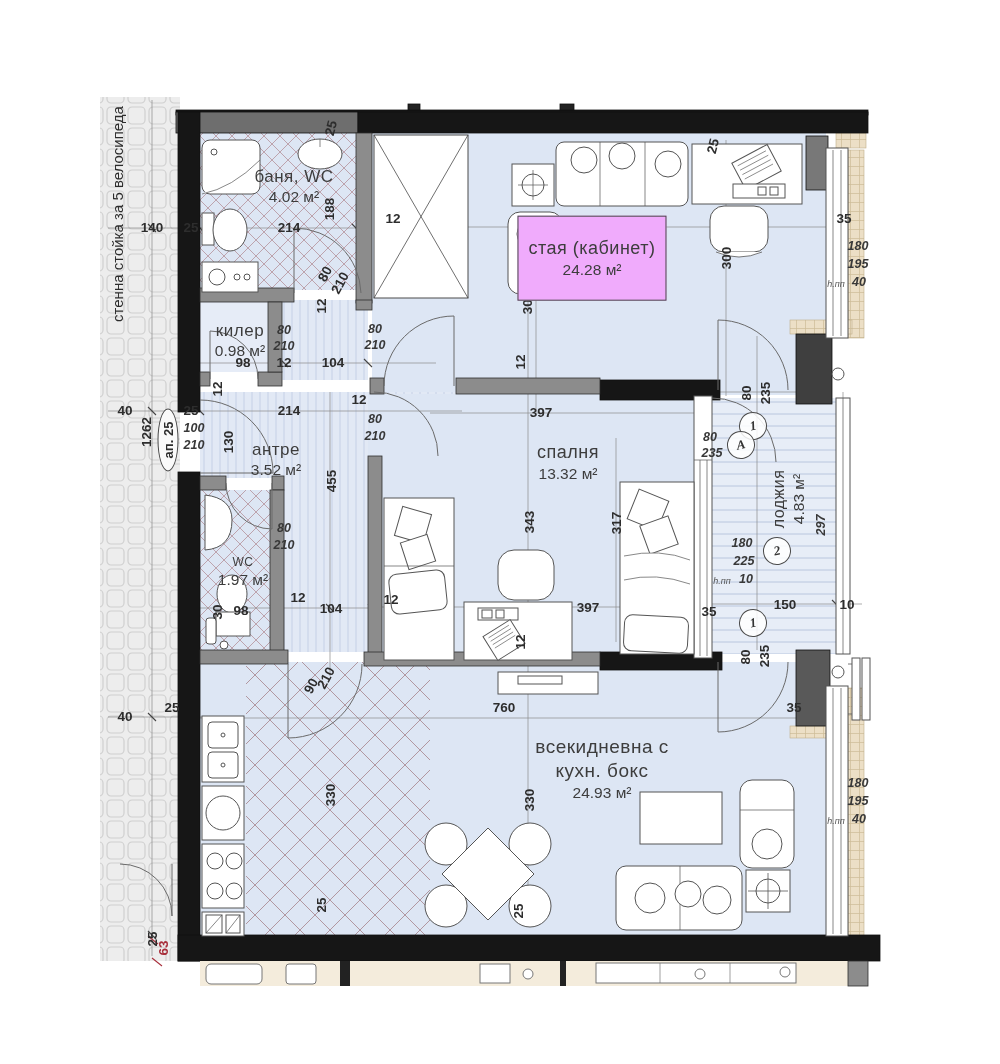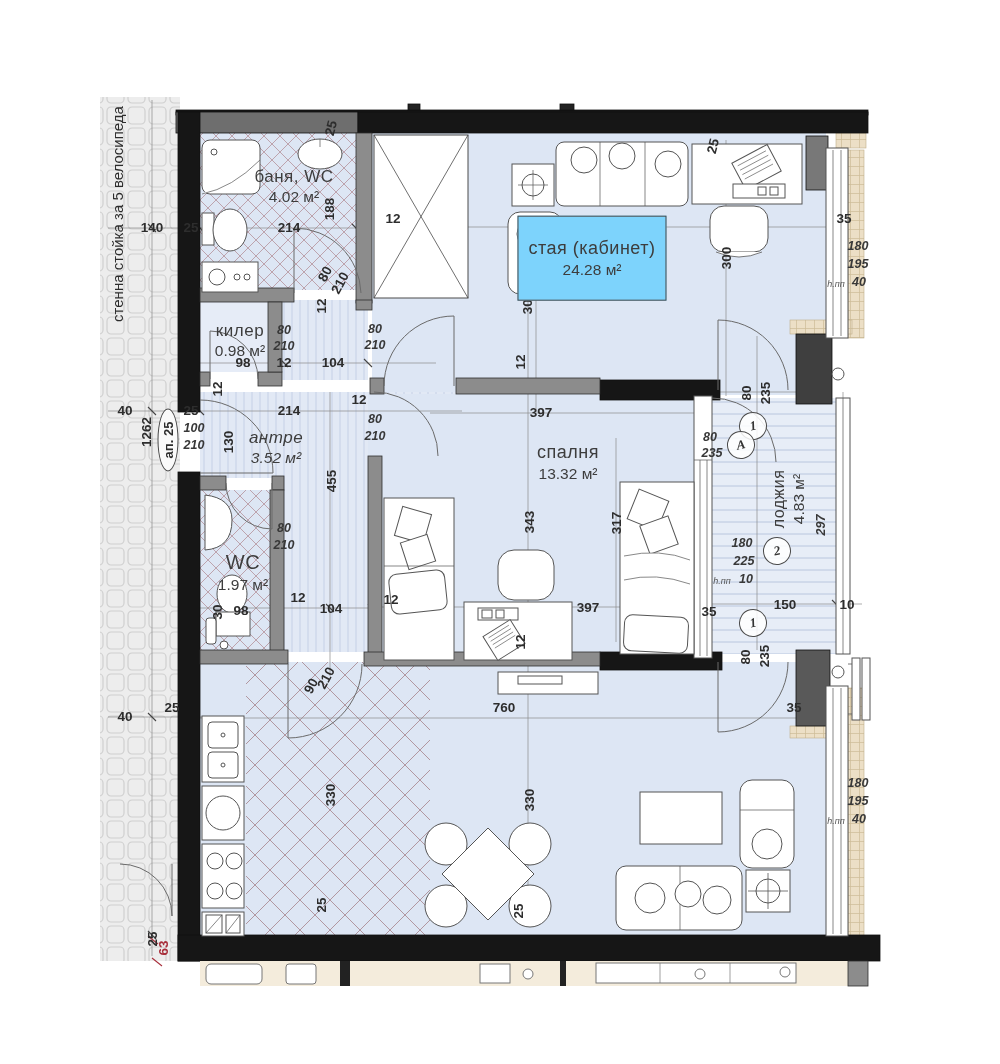--- a/index.html
+++ b/index.html
@@ -7,21 +7,21 @@
         font-family:"Liberation Sans",sans-serif;}
   #plan svg{position:absolute;left:0;top:0;}
   .dim{position:absolute;font:700 13.5px "Liberation Sans",sans-serif;color:#2d2d2d;
        white-space:nowrap;z-index:6;}
   .dim.i{font-style:italic;font-size:12.5px;color:#383838;}
   .dim.sm{font-style:italic;font-weight:400;font-size:9px;color:#555;}
   .dim.red{color:#a8303c;}
   .room-label{position:absolute;text-align:center;color:#3d3d3d;z-index:6;white-space:nowrap;}
   .room-label .rn{display:block;line-height:1.25;letter-spacing:0.5px;}
   .room-label .ra{display:block;font-size:15.5px;line-height:1.3;}
-  .room-label.boxed{background:#7dd3fc;border:1.2px solid #4a4a4a;padding:20px 10px;}
+  .room-label.boxed{background:#f0abfc;border:1.2px solid #4a4a4a;padding:20px 10px;}
   .marker{position:absolute;width:26px;height:26px;border:1.3px solid #4a4a4a;border-radius:50%;
           background:rgba(255,255,255,.85);z-index:6;display:flex;align-items:center;justify-content:center;
           font:italic 700 13px "Liberation Serif",serif;color:#333;transform:translate(-50%,-50%) rotate(-12deg);}
   .badge{position:absolute;border:1.5px solid #4a4a4a;border-radius:50%;background:#fafafa;
          padding:2px 12px;font:700 13px "Liberation Sans",sans-serif;color:#2d2d2d;z-index:6;
          transform:translate(-50%,-50%) rotate(-90deg);white-space:nowrap;}
   .side-label{position:absolute;font:400 15px "Liberation Sans",sans-serif;color:#2c2c2c;
               transform:translate(-50%,-50%) rotate(-90deg);white-space:nowrap;z-index:6;}
   .wm{position:absolute;left:315px;top:268px;display:flex;align-items:flex-start;z-index:7;
       pointer-events:none;}
@@ -393,33 +393,38 @@
       <span class="ra">4.02 м²</span>
     </div>
     <div class="room-label" style="left: 240px; top: 341px; transform: translate(-50%, -50%) rotate(0deg);">
       <span class="rn" style="font-size: 17px;">килер</span>
       <span class="ra">0.98 м²</span>
     </div>
     <div class="room-label boxed" style="left: 592px; top: 258px; transform: translate(-50%, -50%) rotate(0deg);">
       <span class="rn" style="font-size: 18px;">стая (кабинет)</span>
       <span class="ra">24.28 м²</span>
     </div>
-    <div class="room-label" style="left: 276px; top: 448px; transform: translate(-50%, -50%) rotate(0deg); font-style: italic;">
+    <div class="room-label" style="left: 276px; top: 460px; transform: translate(-50%, -50%) rotate(0deg);">
       <span class="rn" style="font-size: 17px;">антре</span>
       <span class="ra">3.52 м²</span>
     </div>
     <div class="room-label" style="left: 568px; top: 462px; transform: translate(-50%, -50%) rotate(0deg);">
       <span class="rn" style="font-size: 18px;">спалня</span>
       <span class="ra">13.32 м²</span>
     </div>
     <div class="room-label" style="left: 243px; top: 573px; transform: translate(-50%, -50%) rotate(0deg);">
-      <span class="rn" style="font-size: 20px;">WC</span>
+      <span class="rn" style="font-size: 12px;">WC</span>
       <span class="ra">1.97 м²</span>
     </div>
     <div class="room-label" style="left: 789px; top: 499px; transform: translate(-50%, -50%) rotate(-90deg);">
       <span class="rn" style="font-size: 16px;">лоджия</span>
       <span class="ra">4.83 м²</span>
+    </div>
+    <div class="room-label" style="left: 602px; top: 769px; transform: translate(-50%, -50%) rotate(0deg);">
+      <span class="rn" style="font-size: 19px;">всекидневна с</span>
+      <span class="rn" style="font-size: 19px;">кухн. бокс</span>
+      <span class="ra">24.93 м²</span>
     </div>
     <div class="marker" style="left: 753px; top: 426px;">1</div>
     <div class="marker" style="left: 741px; top: 445px;">A</div>
     <div class="marker" style="left: 777px; top: 551px;">2</div>
     <div class="marker" style="left: 753px; top: 623px;">1</div>
   </div>
 
 </body></html>

